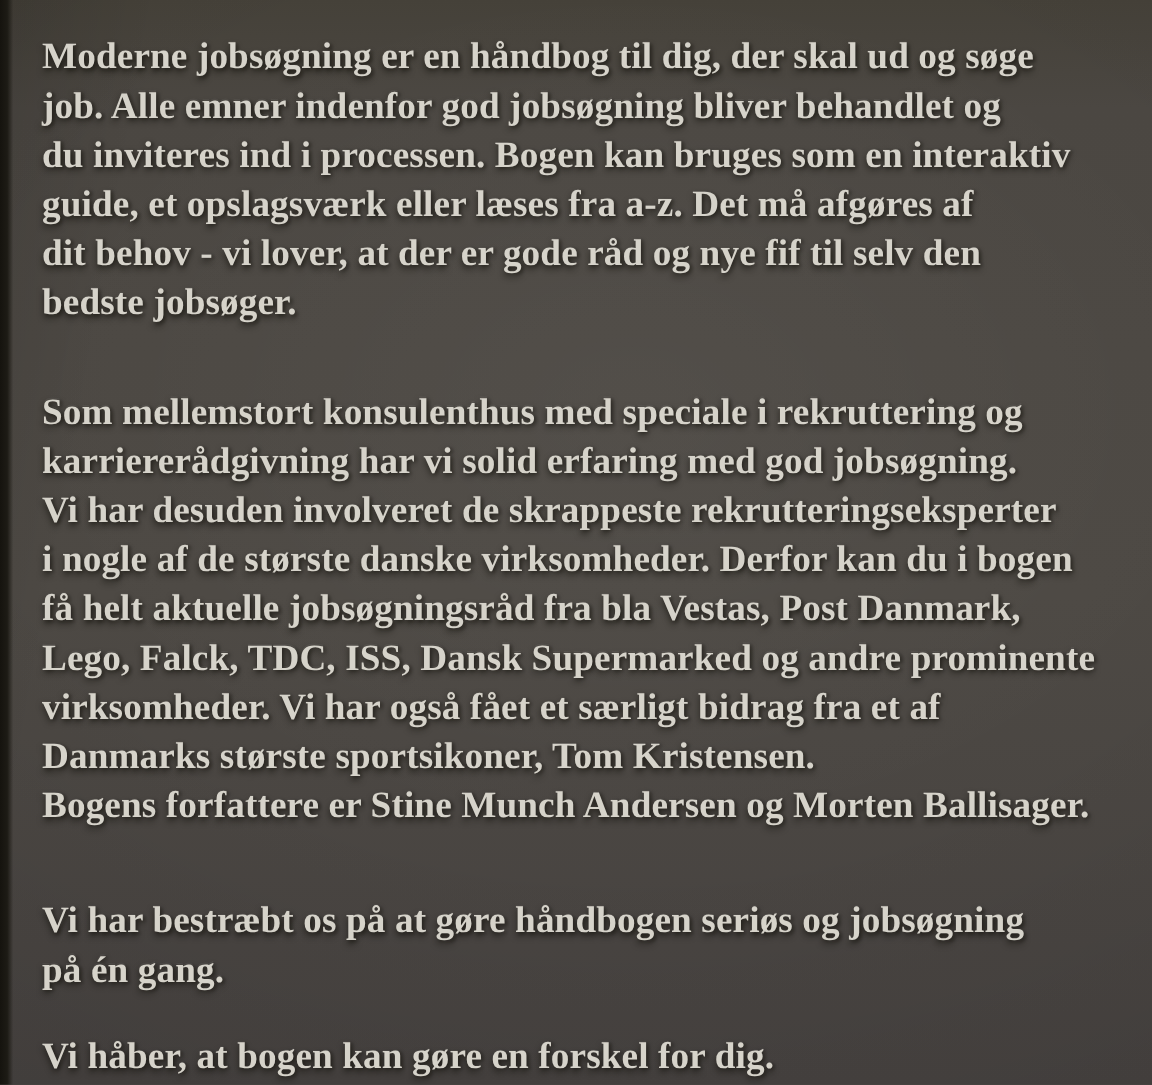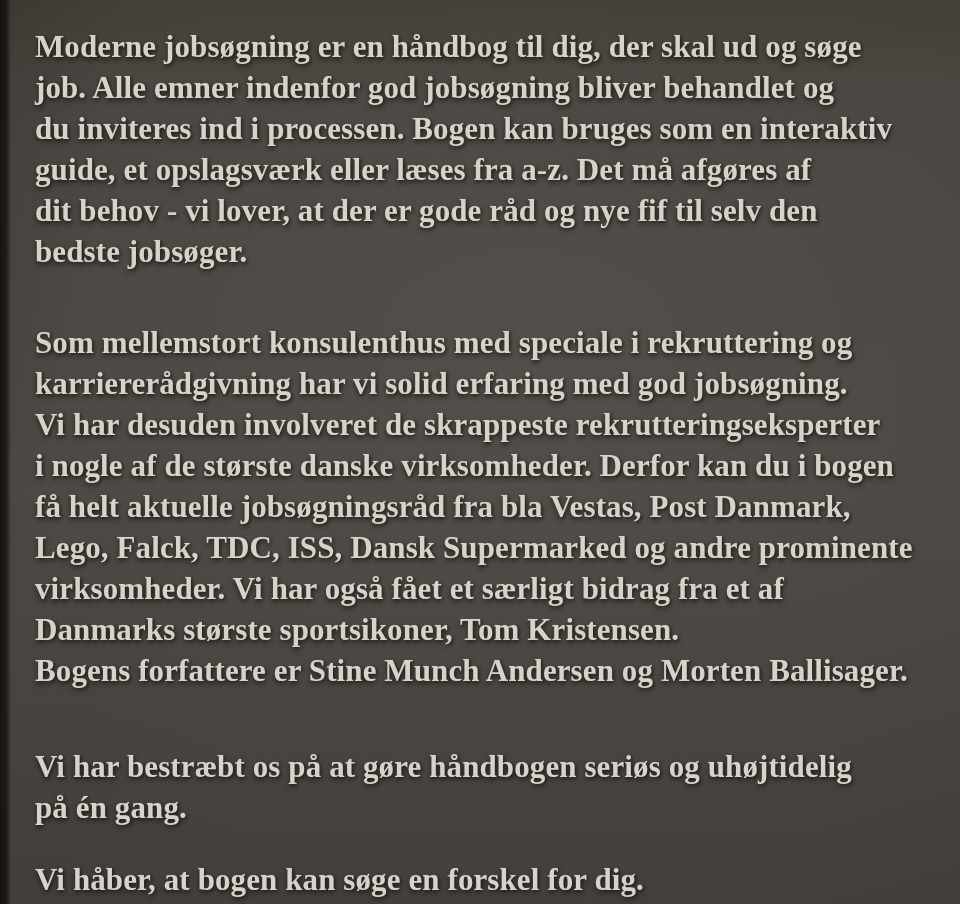--- a/index.html
+++ b/index.html
@@ -90,17 +90,17 @@
 bedste jobsøger.</p>
     <p class="para para-about">Som mellemstort konsulenthus med speciale i rekruttering og
 karriererådgivning har vi solid erfaring med god jobsøgning.
 Vi har desuden involveret de skrappeste rekrutteringseksperter
 i nogle af de største danske virksomheder. Derfor kan du i bogen
 få helt aktuelle jobsøgningsråd fra bla Vestas, Post Danmark,
 Lego, Falck, TDC, ISS, Dansk Supermarked og andre prominente
 virksomheder. Vi har også fået et særligt bidrag fra et af
 Danmarks største sportsikoner, Tom Kristensen.
 Bogens forfattere er Stine Munch Andersen og Morten Ballisager.</p>
-    <p class="para para-tone">Vi har bestræbt os på at gøre håndbogen seriøs og uhøjtidelig
+    <p class="para para-tone">Vi har bestræbt os på at gøre håndbogen seriøs og jobsøgning
 på én gang.</p>
-    <p class="para para-closing">Vi håber, at bogen kan søge en forskel for dig.</p>
+    <p class="para para-closing">Vi håber, at bogen kan gøre en forskel for dig.</p>
   </div>
 </div>
 
 </body></html>

